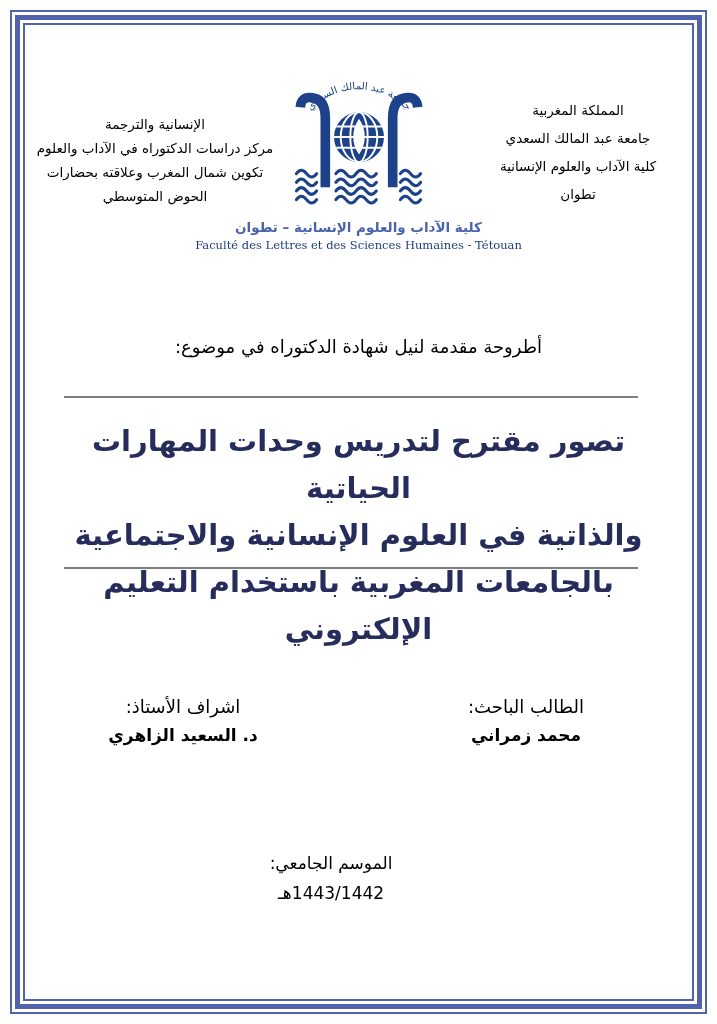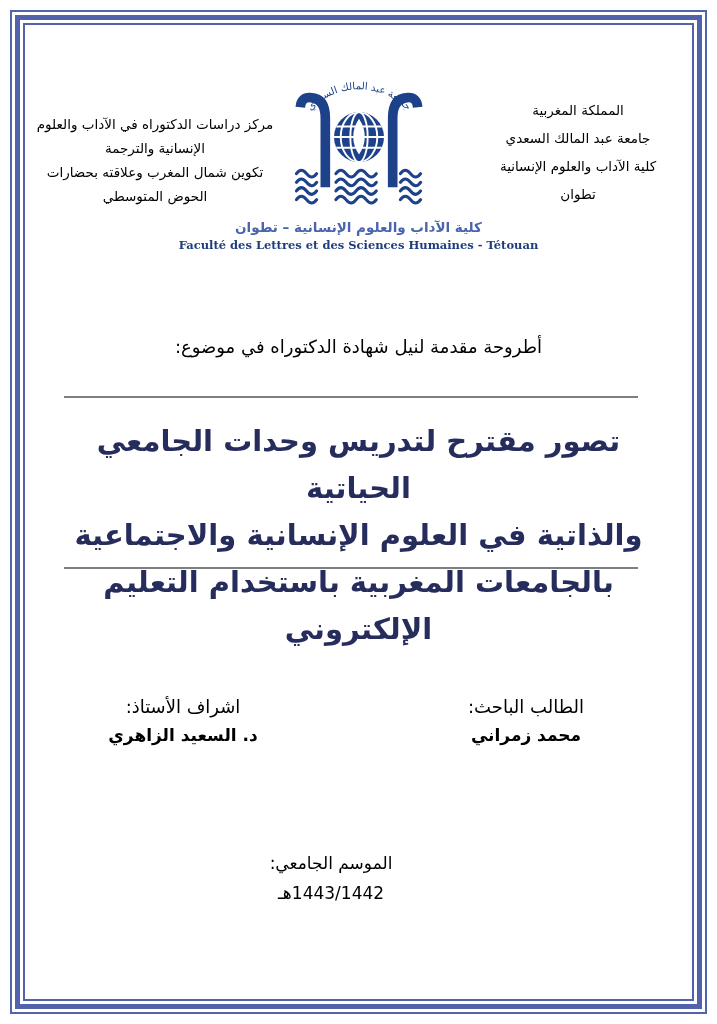--- a/index.html
+++ b/index.html
@@ -13,21 +13,21 @@
 
   .hdr-left  { position:absolute; left:36px;  top:112px; width:238px; text-align:center;
                font-size:13.5px; line-height:24px; color:#000; }
   .hdr-right { position:absolute; left:462px; top:96px; width:232px; text-align:center;
                font-size:13.5px; line-height:28px; color:#000; }
 
   .logo-wrap { position:absolute; left:282px; top:58px; width:154px; height:162px; }
   .logo-caption-ar { position:absolute; left:0; right:0; top:219px; text-align:center;
                      color:#4a64ae; font-size:13.5px; font-weight:bold; }
   .logo-caption-fr { position:absolute; left:0; right:0; top:238px; text-align:center;
-                     color:#1f3d7d; font-size:11.5px; font-weight:bold;
+                     color:#1f3d7d; font-size:11.5px; font-weight:normal;
                      font-family:"DejaVu Serif", "Liberation Serif", serif; direction:ltr; }
 
   .intro { position:absolute; left:0; right:0; top:336px; text-align:center;
            font-size:18px; color:#000000; }
 
   .rule { position:absolute; left:64px; width:574px; height:2px; background:#7f7f7f; }
   .rule-top { top:396px; }
   .rule-bottom { top:567px; }
 
   .title { position:absolute; left:40px; right:40px; top:418px; text-align:center;
@@ -52,22 +52,22 @@
   <div class="b-inner"></div>
 
   <div class="hdr-right">
     <div>المملكة المغربية</div>
     <div>جامعة عبد المالك السعدي</div>
     <div>كلية الآداب والعلوم الإنسانية</div>
     <div>تطوان</div>
   </div>
 
   <div class="hdr-left">
+    <div>الإنسانية والترجمة</div>
     <div>مركز دراسات الدكتوراه في الآداب والعلوم</div>
-    <div>الإنسانية والترجمة</div>
     <div>تكوين شمال المغرب وعلاقته بحضارات</div>
     <div>الحوض المتوسطي</div>
   </div>
 
   <div class="logo-wrap">
     <svg viewBox="0 0 160 168" width="154" height="162" xmlns="http://www.w3.org/2000/svg">
       <defs>
         <path id="arcpath" d="M 20 72 A 63 57 0 0 1 140 72" fill="none"></path>
         <clipPath id="globeclip">
             <circle cx="80" cy="82" r="26"></circle>
@@ -109,21 +109,21 @@
   </div>
 
   <div class="logo-caption-ar">كلية الآداب والعلوم الإنسانية – تطوان</div>
   <div class="logo-caption-fr">Faculté des Lettres et des Sciences Humaines - Tétouan</div>
 
   <div class="intro">أطروحة مقدمة لنيل شهادة الدكتوراه في موضوع:</div>
 
   <div class="rule rule-top"></div>
 
   <div class="title">
-    <div>تصور مقترح لتدريس وحدات الجامعي الحياتية</div>
+    <div>تصور مقترح لتدريس وحدات المهارات الحياتية</div>
     <div>والذاتية في العلوم الإنسانية والاجتماعية</div>
     <div>بالجامعات المغربية باستخدام التعليم الإلكتروني</div>
   </div>
 
   <div class="rule rule-bottom"></div>
 
   <div class="person researcher">
     <div class="label">الطالب الباحث:</div>
     <div class="name">محمد زمراني</div>
   </div>

